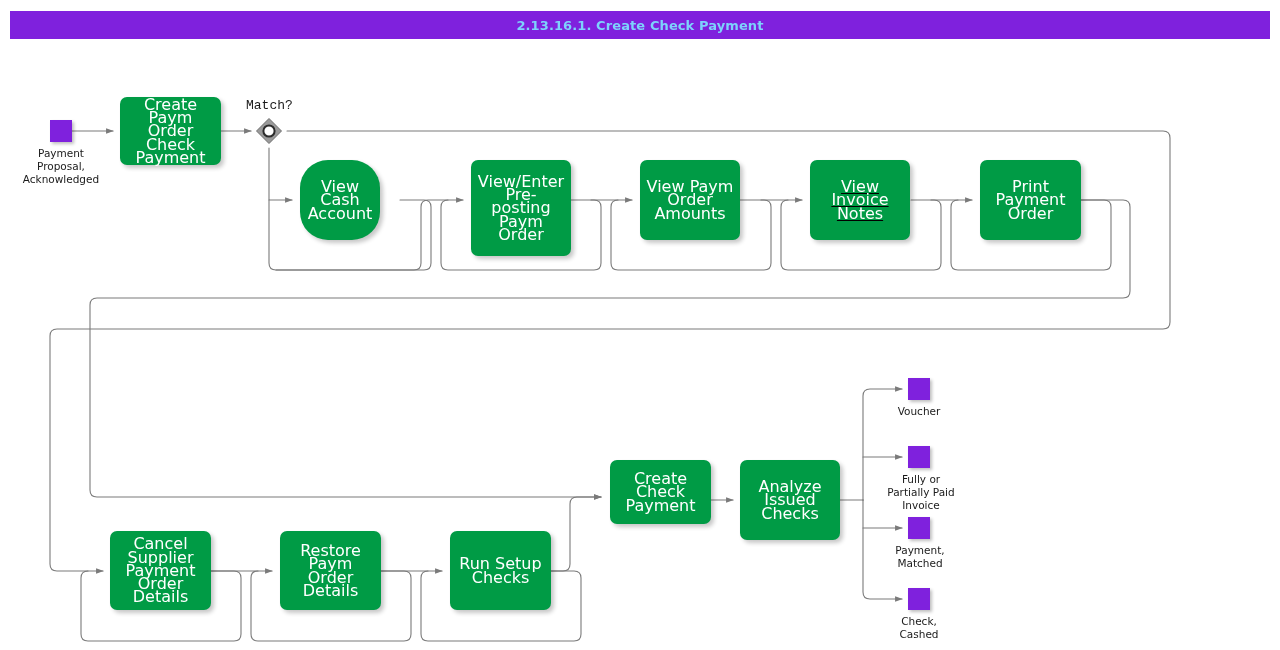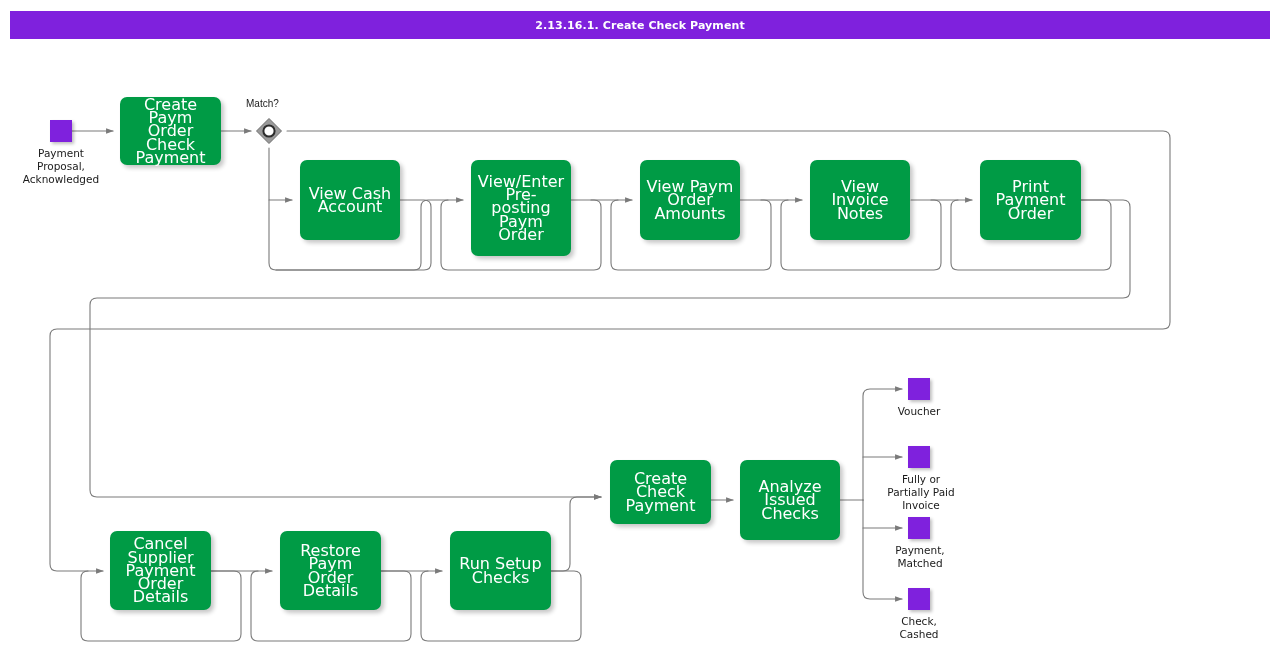--- a/index.html
+++ b/index.html
@@ -26,22 +26,22 @@
     left: 10px;
     top: 11px;
     width: 1260px;
     height: 28px;
     background: #7f21dd;
     display: flex;
     align-items: center;
     justify-content: center;
   }
   #title-bar .title-text {
-    color: #ffffff;
-    font-size: 11px;
+    color: #7dd3fc;
+    font-size: 13px;
     font-weight: bold;
     font-family: "DejaVu Sans", sans-serif;
     letter-spacing: 0.1px;
     white-space: nowrap;
   }
   
   #wires {
     position: absolute;
     left: 0;
     top: 0;
@@ -89,22 +89,22 @@
   }
   
   .gateway {
     position: absolute;
     width: 28px;
     height: 28px;
   }
   .gateway-label {
     position: absolute;
     color: #1a1a1a;
-    font-size: 10px;
-    font-family: Liberation Sans, sans-serif;
+    font-size: 13px;
+    font-family: Liberation Mono, monospace;
     white-space: nowrap;
   }
 </style>
 </head>
 <body>
 
 <div id="stage">
 
   <div id="title-bar">
     <span class="title-text">2.13.16.1. Create Check Payment</span>
@@ -174,37 +174,37 @@
     </svg>
   </div>
   <div class="gateway-label" style="left:246px; top:98px;">Match?</div>
 
   <div class="task" style="left:120px; top:97px; width:101px; height:68px;">
     <span class="task-label">Create Paym
 Order Check
 Payment</span>
   </div>
 
-  <div class="task" style="left:300px; top:160px; width:100px; height:80px;">
+  <div class="task" style="left:300px; top:160px; width:80px; height:80px;border-radius:28px;">
     <span class="task-label">View Cash
 Account</span>
   </div>
 
   <div class="task" style="left:471px; top:160px; width:100px; height:96px;">
     <span class="task-label">View/Enter Pre-
 posting Paym
 Order</span>
   </div>
 
   <div class="task" style="left:640px; top:160px; width:100px; height:80px;">
     <span class="task-label">View Paym
 Order Amounts</span>
   </div>
 
-  <div class="task" style="left:810px; top:160px; width:100px; height:80px;">
+  <div class="task" style="left:810px; top:160px; width:100px; height:80px;text-decoration:underline;">
     <span class="task-label">View Invoice
 Notes</span>
   </div>
 
   <div class="task" style="left:980px; top:160px; width:101px; height:80px;">
     <span class="task-label">Print Payment
 Order</span>
   </div>
 
   <div class="task" style="left:280px; top:531px; width:101px; height:79px;">

